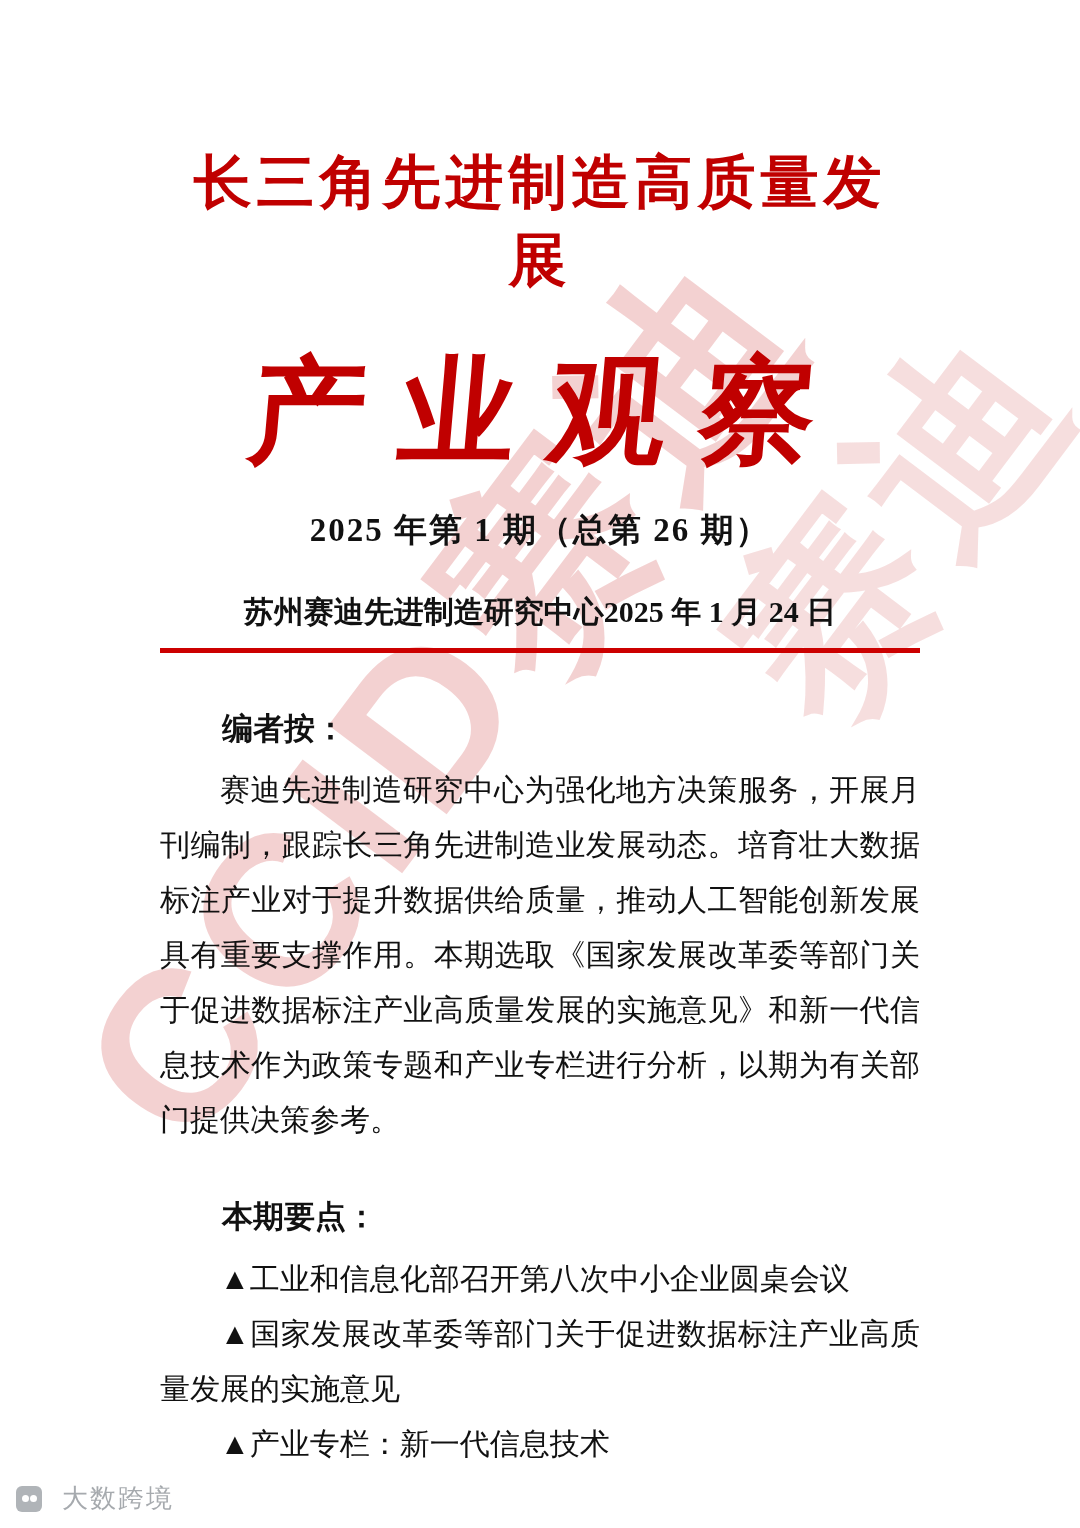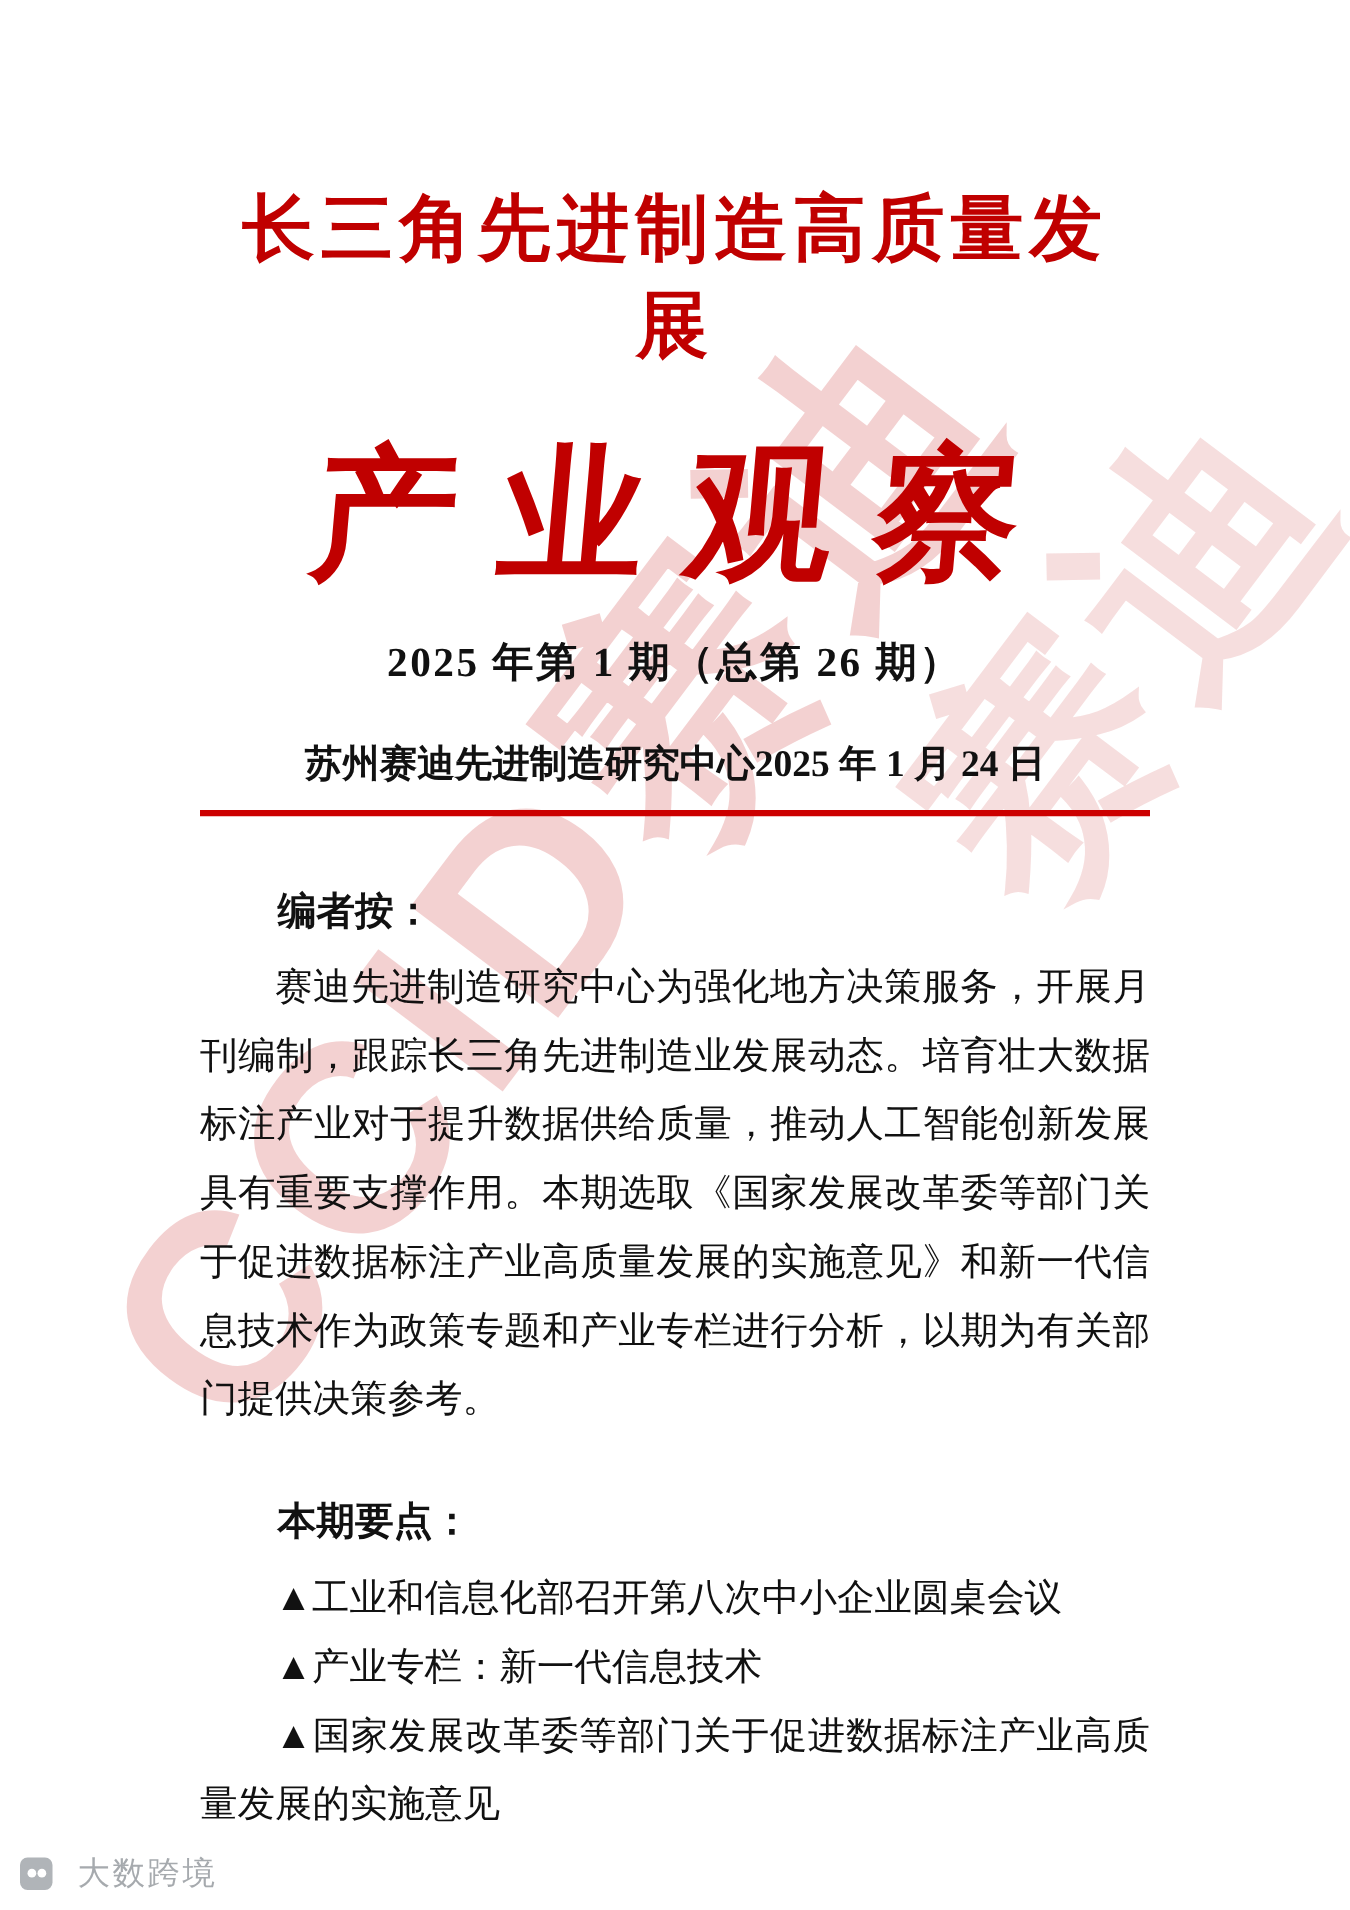--- a/index.html
+++ b/index.html
@@ -192,23 +192,23 @@
     <div class="body-main">
 
       <p class="section-label">编者按：</p>
 
       <p class="para">赛迪先进制造研究中心为强化地方决策服务，开展月刊编制，跟踪长三角先进制造业发展动态。培育壮大数据标注产业对于提升数据供给质量，推动人工智能创新发展具有重要支撑作用。本期选取《国家发展改革委等部门关于促进数据标注产业高质量发展的实施意见》和新一代信息技术作为政策专题和产业专栏进行分析，以期为有关部门提供决策参考。</p>
 
       <p class="section-label highlights-label">本期要点：</p>
 
       <p class="bullet-item">▲工业和信息化部召开第八次中小企业圆桌会议</p>
 
+      <p class="bullet-item">▲国家发展改革委等部门关于促进数据标注产业高质量发展的实施意见</p>
+
       <p class="bullet-item">▲产业专栏：新一代信息技术</p>
-
-      <p class="bullet-item">▲国家发展改革委等部门关于促进数据标注产业高质量发展的实施意见</p>
 
 
     </div>
   </div>
 
   <div class="footer-brand">
     <span class="footer-logo"></span>
     <span>大数跨境</span>
   </div>
 

